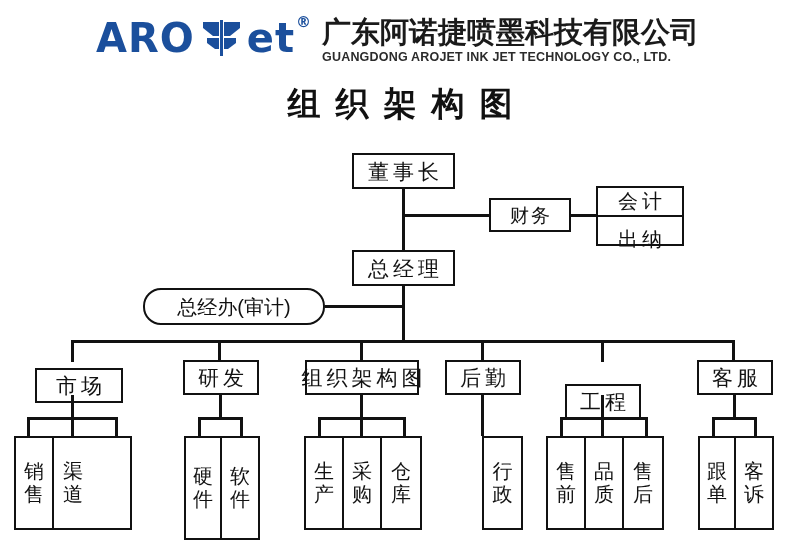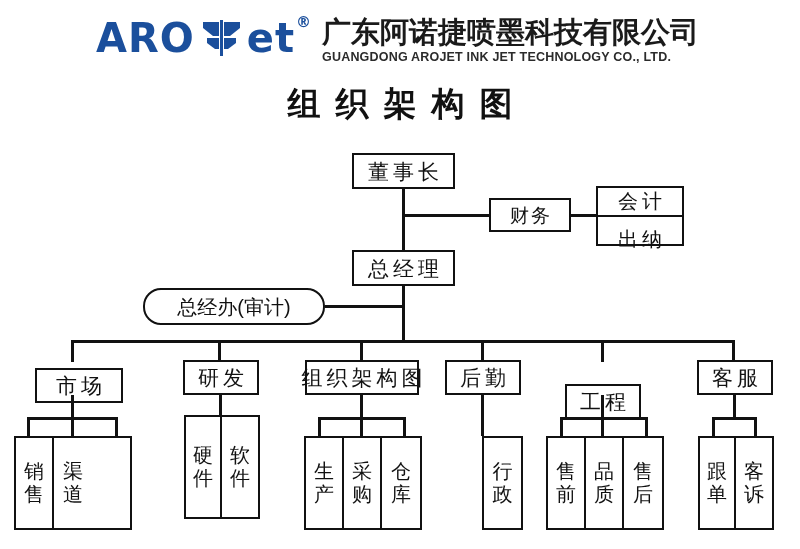--- a/index.html
+++ b/index.html
@@ -191,21 +191,21 @@
       </div>
       <div class="cell" style="width:33.334%">
         <span class="lbl">渠道</span>
       </div>
     </div>
 
     <div class="ln" style="left:219px;top:395px;width:3px;height:24px;"></div>
     <div class="ln" style="left:198px;top:417px;width:45px;height:3px;"></div>
     <div class="ln" style="left:198px;top:417px;width:3px;height:19px;"></div>
     <div class="ln" style="left:240px;top:417px;width:3px;height:19px;"></div>
-    <div class="cellgroup" style="left:184px;top:415px;width:76px;height:104px;justify-content:flex-end;">
+    <div class="cellgroup" style="left:184px;top:436px;width:76px;height:104px;justify-content:flex-end;">
       <div class="cell" style="width:50%">
         <span class="lbl">硬件</span>
       </div>
       <div class="cell" style="width:50%">
         <span class="lbl">软件</span>
       </div>
     </div>
 
     <div class="ln" style="left:360px;top:395px;width:3px;height:24px;"></div>
     <div class="ln" style="left:318px;top:417px;width:88px;height:3px;"></div>

